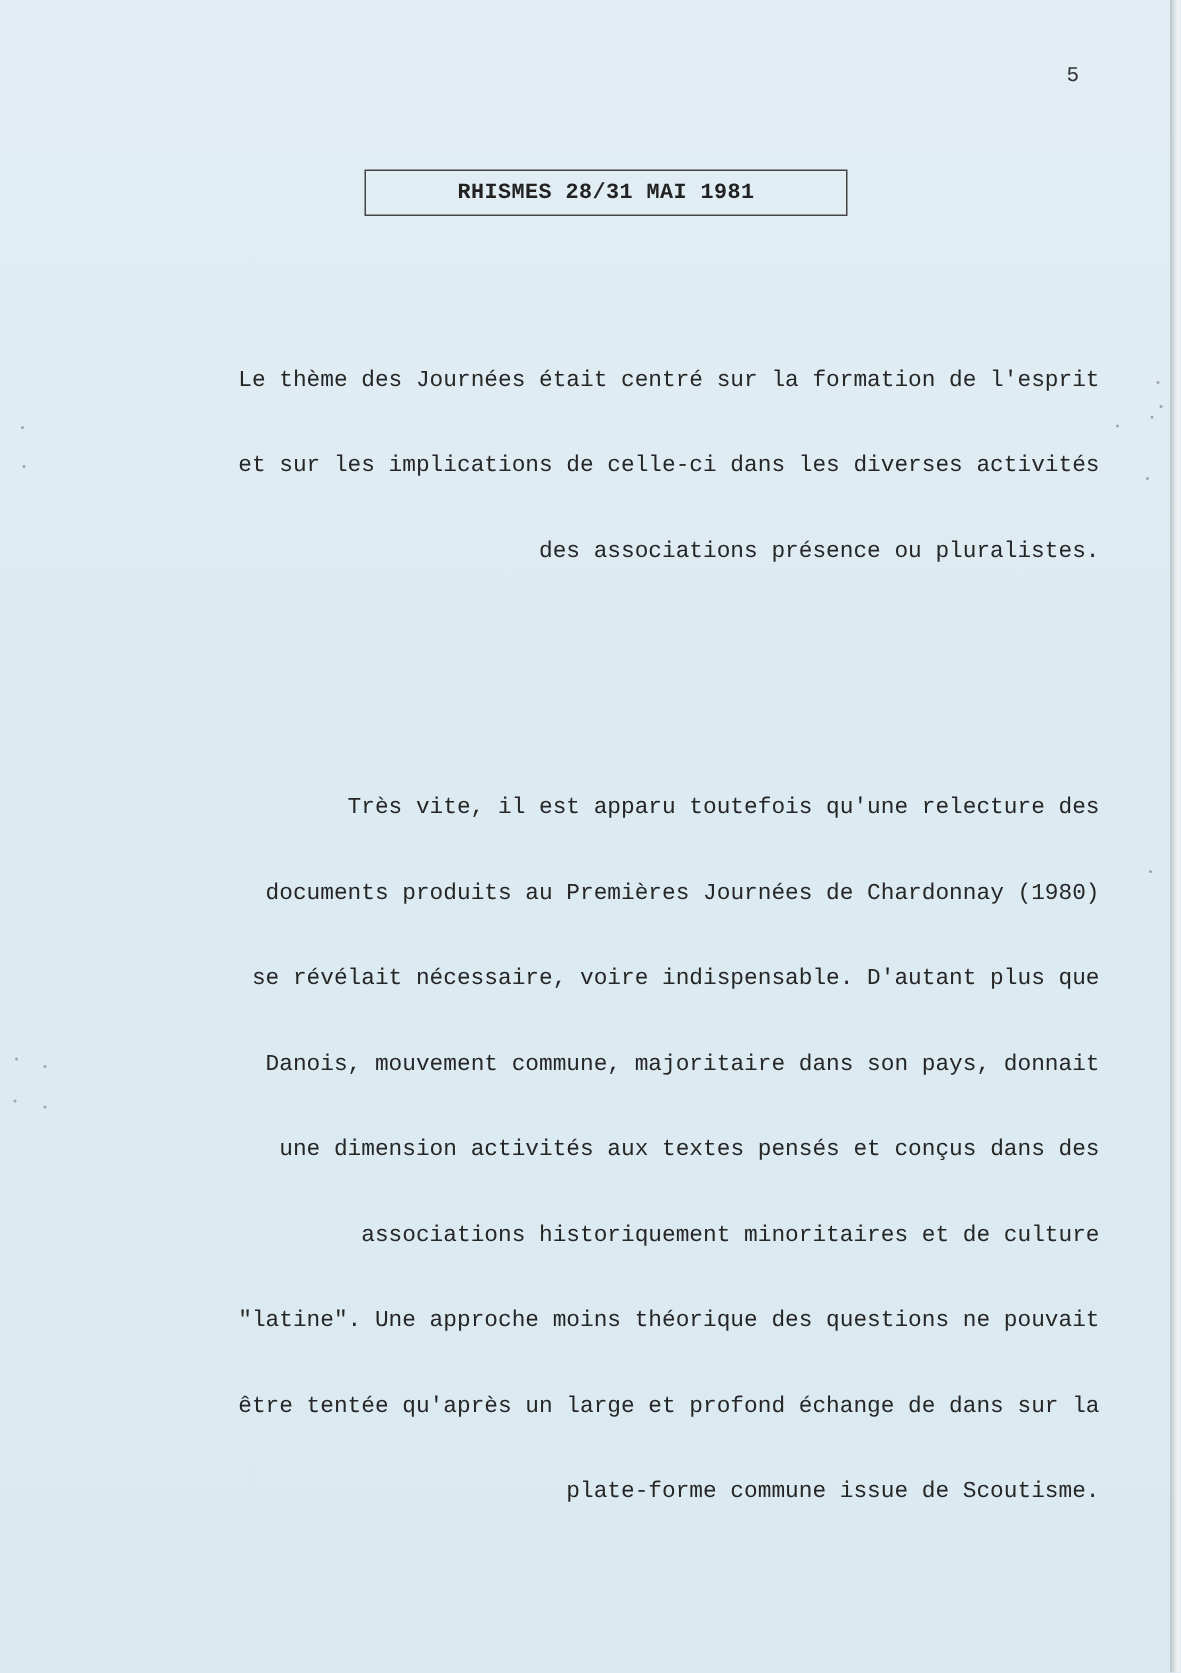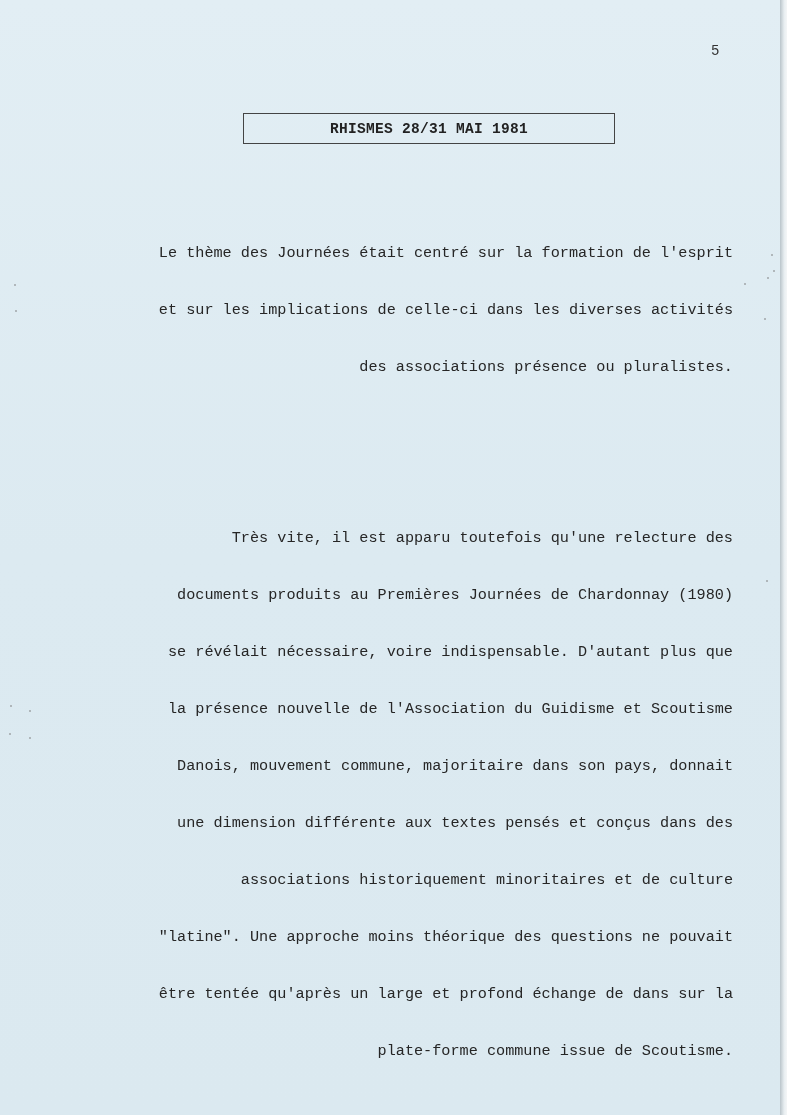--- a/index.html
+++ b/index.html
@@ -30,21 +30,21 @@
       position: absolute;
       left: 711px;
       top: 43px;
       font-size: 14px;
       color: #333;
     }
     .heading-box {
       position: absolute;
       left: 243px;
       top: 113px;
-      width: 372px;
+      width: 322px;
       height: 31px;
       border: 1.5px solid #444;
       display: flex;
       align-items: center;
       justify-content: center;
       box-sizing: border-box;
     }
     .heading-text {
       font-size: 14.5px;
       font-weight: bold;
@@ -86,23 +86,22 @@
     <div class="para">
       <span class="line">Le thème des Journées était centré sur la formation de l'esprit</span>
       <span class="line">et sur les implications de celle-ci dans les diverses activités</span>
       <span class="line">des associations présence ou pluralistes.</span>
     </div>
 
     <div class="para">
       <span class="line">Très vite, il est apparu toutefois qu'une relecture des</span>
       <span class="line">documents produits au Premières Journées de Chardonnay (1980)</span>
       <span class="line">se révélait nécessaire, voire indispensable. D'autant plus que</span>
-      <span class="line">la présence nouvelle de l'Association du Guidisme et Scoutisme</span>
       <span class="line">Danois, mouvement commune, majoritaire dans son pays, donnait</span>
-      <span class="line">une dimension différente aux textes pensés et conçus dans des</span>
+      <span class="line">une dimension activités aux textes pensés et conçus dans des</span>
       <span class="line">associations historiquement minoritaires et de culture</span>
       <span class="line">"latine". Une approche moins théorique des questions ne pouvait</span>
       <span class="line">être tentée qu'après un large et profond échange de dans sur la</span>
       <span class="line">plate-forme commune issue de Scoutisme.</span>
     </div>
 
     
 
     
 

